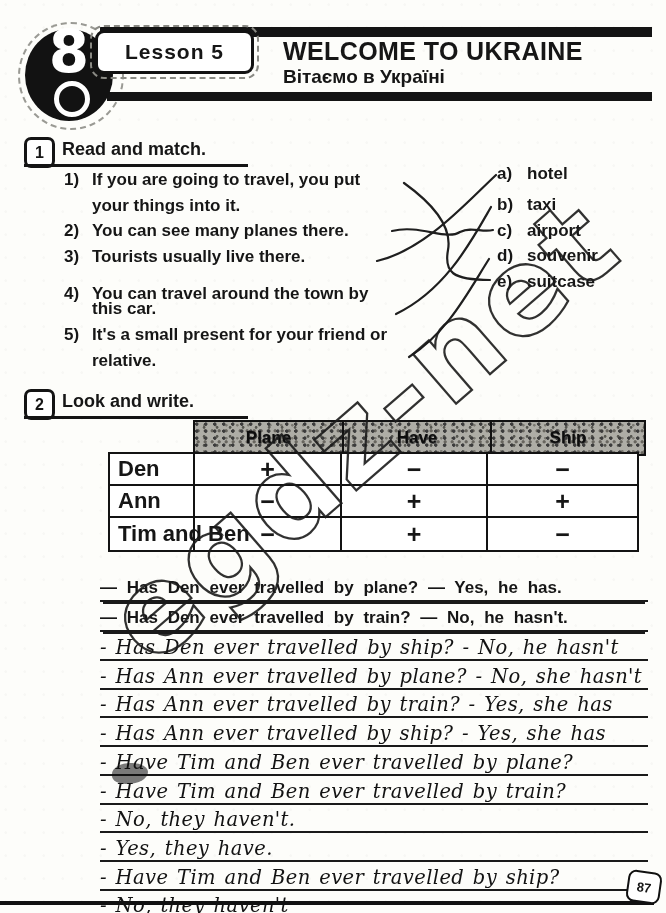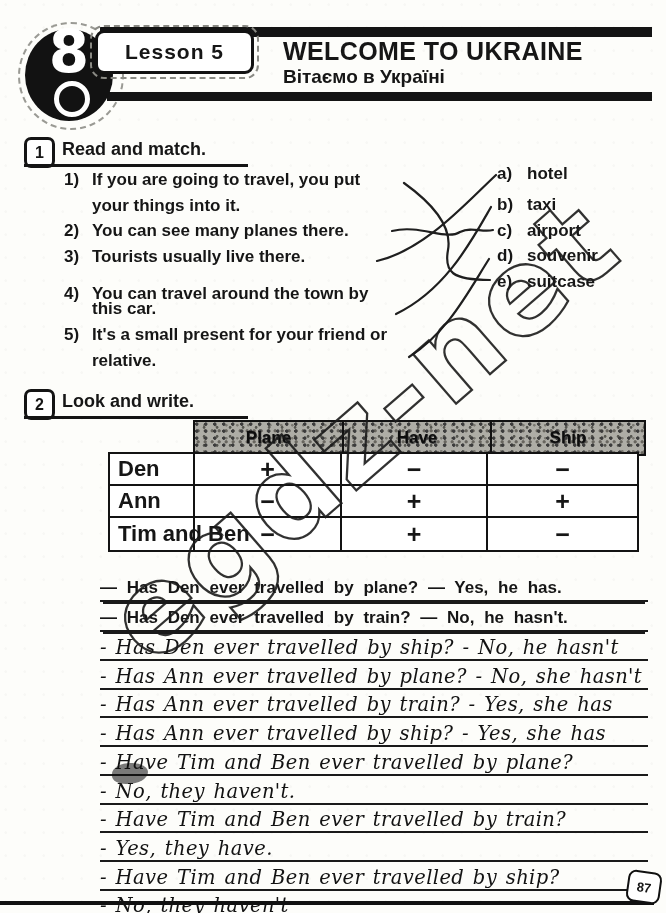--- a/index.html
+++ b/index.html
@@ -183,22 +183,22 @@
   </div>
 
   <div class="abs answers">
     <div class="ans-row printed">— Has Den ever travelled by plane? — Yes, he has.</div>
     <div class="ans-row printed">— Has Den ever travelled by train? — No, he hasn't.</div>
     <div class="ans-row hand">- Has Den ever travelled by ship? - No, he hasn't</div>
     <div class="ans-row hand">- Has Ann ever travelled by plane? - No, she hasn't</div>
     <div class="ans-row hand">- Has Ann ever travelled by train? - Yes, she has</div>
     <div class="ans-row hand">- Has Ann ever travelled by ship? - Yes, she has</div>
     <div class="ans-row hand">- Have Tim and Ben ever travelled by plane?</div>
+    <div class="ans-row hand">- Have Tim and Ben ever travelled by train?</div>
     <div class="ans-row hand">- No, they haven't.</div>
-    <div class="ans-row hand">- Have Tim and Ben ever travelled by train?</div>
     <div class="ans-row hand">- Yes, they have.</div>
     <div class="ans-row hand">- Have Tim and Ben ever travelled by ship?</div>
     <div class="ans-row hand">- No, they haven't</div>
   </div>
   <div class="abs ink-blot"></div>
 
   <svg class="overlay" width="666" height="913">
     <text transform="translate(152,668) rotate(-41)" x="0" y="0" font-family="DejaVu Sans, sans-serif" font-size="120" font-weight="bold" fill="none" stroke="#1b1b1b" stroke-width="2.3" letter-spacing="4" opacity="0.9">egdz-net</text>
   </svg>
 

